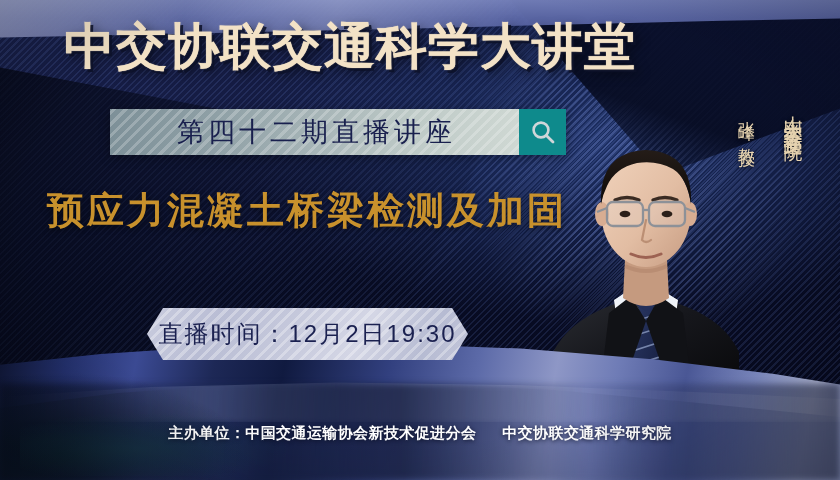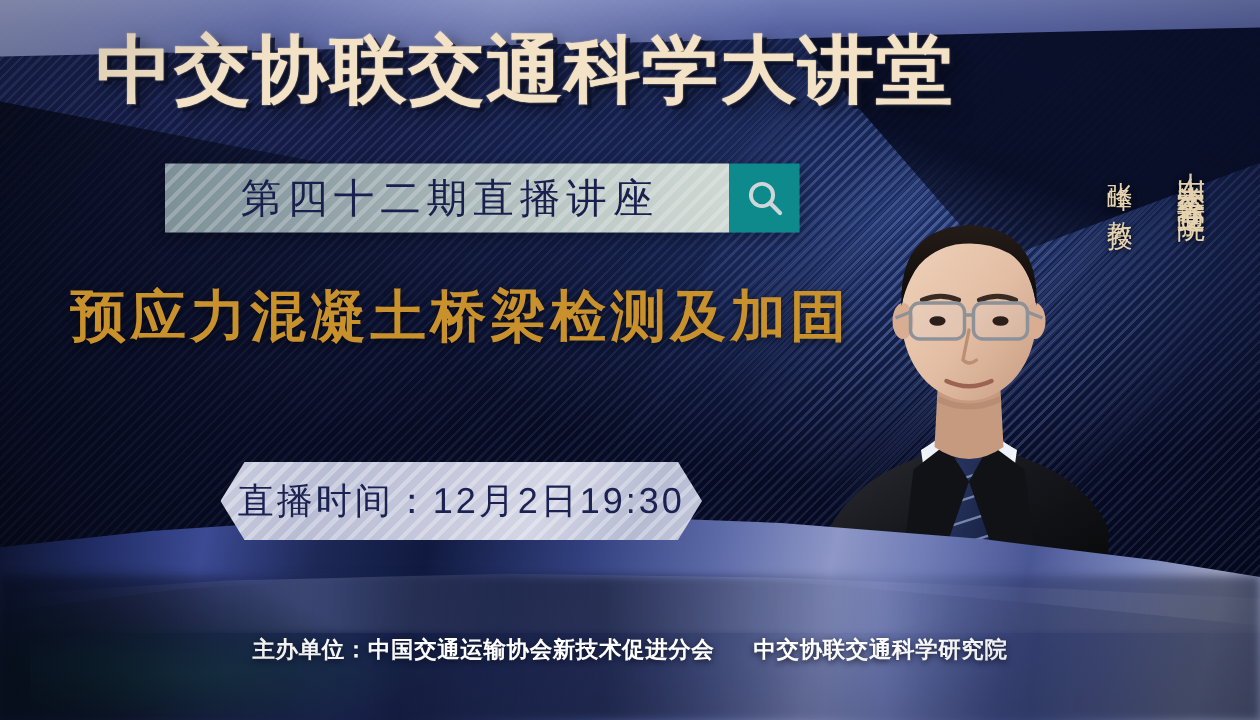--- a/index.html
+++ b/index.html
@@ -142,21 +142,21 @@
     text-shadow:
        0 0 1px #f3e2c6,
        3px 3px 0 rgba(12,16,40,.85),
        5px 5px 10px rgba(0,0,0,.55);
     white-space:nowrap;
   }
 
   
   .subtitle-bar {
     position:absolute; left:110px; top:109px;
-    width:423px; height:46px;
+    width:456px; height:46px;
     display:flex; align-items:stretch;
     box-shadow:0 2px 10px rgba(0,0,0,.35);
   }
   .subtitle-plate {
     position:relative;
     flex:1;
     background:linear-gradient(95deg,#7d9098 0%,#8fa0a6 26%,#a8b6b8 52%,#becac7 74%,#cfd8d3 100%);
     overflow:hidden;
     display:flex; align-items:center; justify-content:center;
   }

